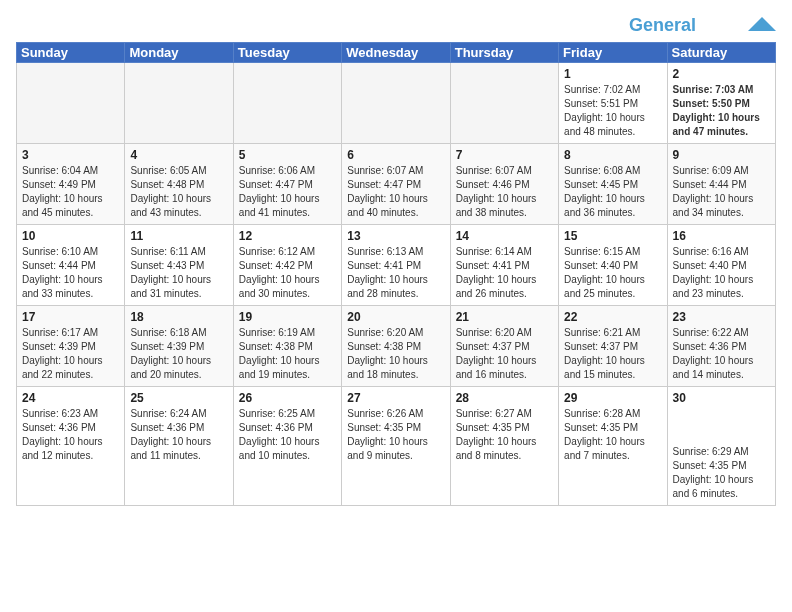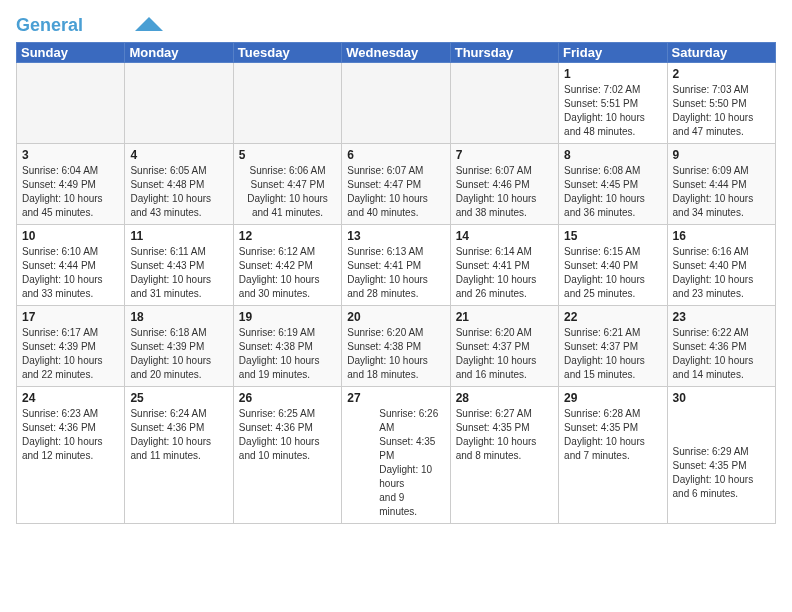--- a/index.html
+++ b/index.html
@@ -6,21 +6,21 @@
     body {
       font-family: Arial, sans-serif;
       background: #fff;
       width: 792px;
       min-height: 612px;
       padding: 16px;
     }
     .header-area {
       display: flex;
       align-items: flex-start;
-      justify-content: flex-start;
+      justify-content: flex-end;
       margin-bottom: 8px;
     }
     .logo {
       display: flex;
       flex-direction: column;
       align-items: flex-start;
     }
     .logo-text {
       font-size: 18px;
       font-weight: bold;
@@ -132,21 +132,21 @@
         <td class="empty"></td>
         <td>
           <span class="day-num">1</span>
           <div class="day-info" style="white-space: pre-line;">Sunrise: 7:02 AM
 Sunset: 5:51 PM
 Daylight: 10 hours
 and 48 minutes.</div>
         </td>
         <td>
           <span class="day-num">2</span>
-          <div class="day-info" style="white-space: pre-line;">Sunrise: 7:03 AM
+          <div class="day-info" style="white-space: pre-line; font-weight: bold;">Sunrise: 7:03 AM
 Sunset: 5:50 PM
 Daylight: 10 hours
 and 47 minutes.</div>
         </td>
       </tr>
       <tr>
         <td>
           <span class="day-num">3</span>
           <div class="day-info" style="white-space: pre-line;">Sunrise: 6:04 AM
 Sunset: 4:49 PM
@@ -155,21 +155,21 @@
         </td>
         <td>
           <span class="day-num">4</span>
           <div class="day-info" style="white-space: pre-line;">Sunrise: 6:05 AM
 Sunset: 4:48 PM
 Daylight: 10 hours
 and 43 minutes.</div>
         </td>
         <td>
           <span class="day-num">5</span>
-          <div class="day-info" style="white-space: pre-line; text-align: center;">Sunrise: 6:06 AM
+          <div class="day-info" style="white-space: pre-line;">Sunrise: 6:06 AM
 Sunset: 4:47 PM
 Daylight: 10 hours
 and 41 minutes.</div>
         </td>
         <td>
           <span class="day-num">6</span>
           <div class="day-info" style="white-space: pre-line;">Sunrise: 6:07 AM
 Sunset: 4:47 PM
 Daylight: 10 hours
 and 40 minutes.</div>
@@ -315,21 +315,21 @@
         </td>
         <td>
           <span class="day-num">26</span>
           <div class="day-info" style="white-space: pre-line;">Sunrise: 6:25 AM
 Sunset: 4:36 PM
 Daylight: 10 hours
 and 10 minutes.</div>
         </td>
         <td>
           <span class="day-num">27</span>
-          <div class="day-info" style="white-space: pre-line; margin-left: 32px;">Sunrise: 6:26 AM
+          <div class="day-info" style="white-space: pre-line;">Sunrise: 6:26 AM
 Sunset: 4:35 PM
 Daylight: 10 hours
 and 9 minutes.</div>
         </td>
         <td>
           <span class="day-num">28</span>
           <div class="day-info" style="white-space: pre-line;">Sunrise: 6:27 AM
 Sunset: 4:35 PM
 Daylight: 10 hours
 and 8 minutes.</div>

